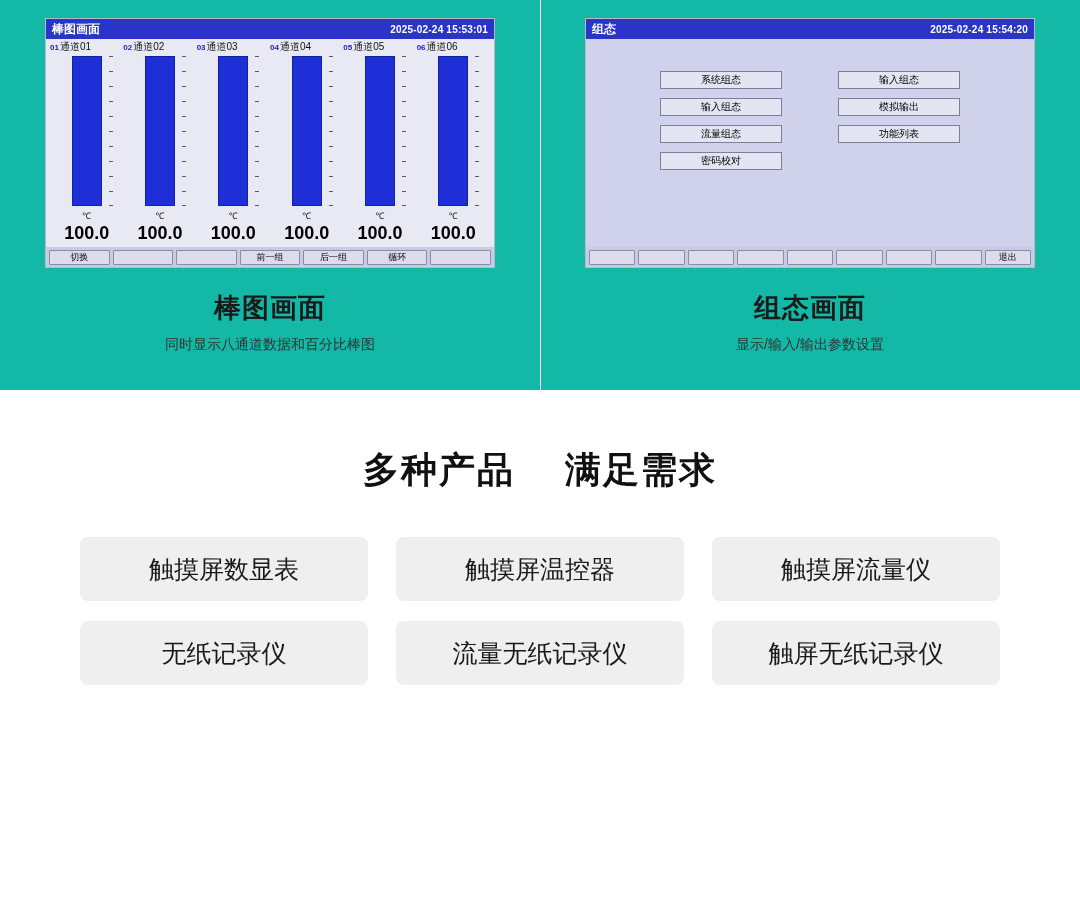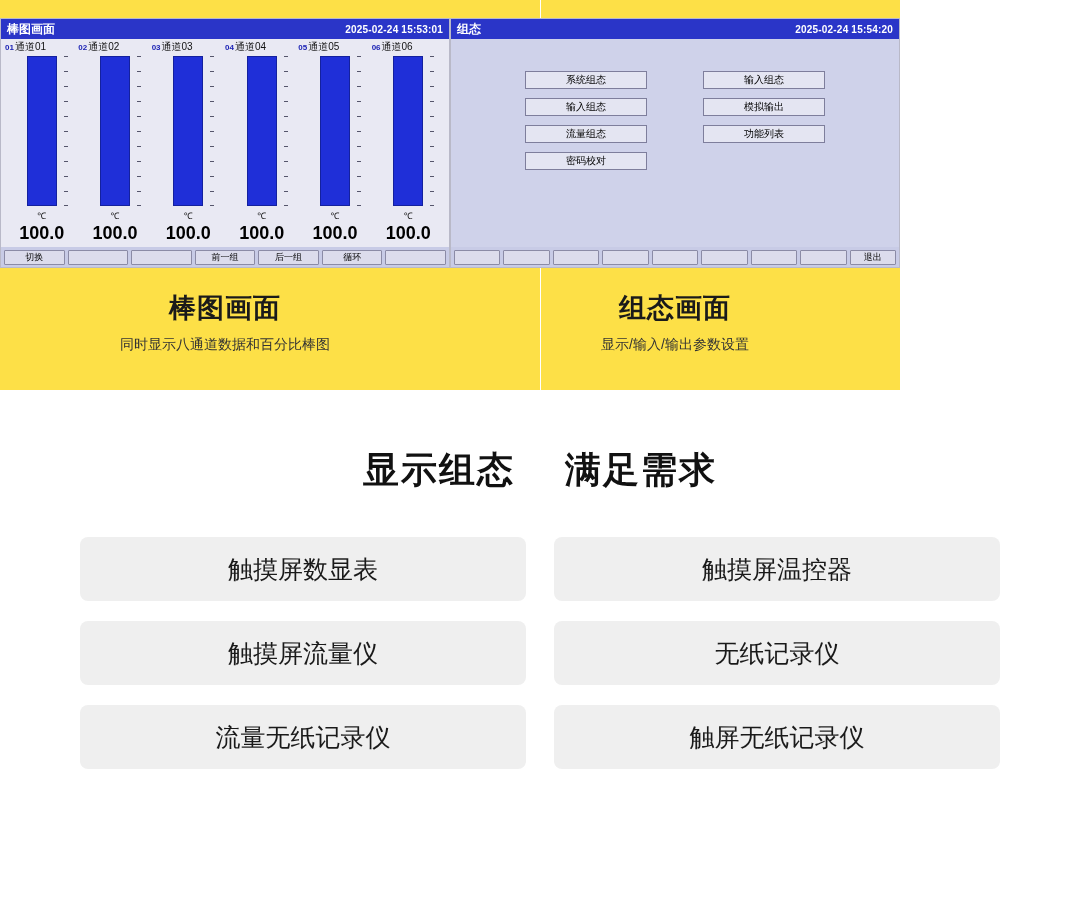--- a/index.html
+++ b/index.html
@@ -9,23 +9,23 @@
   body {
     width: 1080px;
     height: 912px;
     background: #ffffff;
     font-family: "Liberation Sans", sans-serif;
     color: #222;
     overflow: hidden;
   }
   .top-section {
     display: flex;
-    width: 900px;
+    width: 1080px;
     height: 390px;
-    background: #fde047;
+    background: #14b8a6;
   }
   .panel {
     width: 540px;
     height: 390px;
     box-sizing: border-box;
     display: flex;
     flex-direction: column;
     align-items: center;
     padding-top: 18px;
   }
@@ -238,21 +238,21 @@
     letter-spacing: 2px;
   }
   .section-heading .gap {
     display: inline-block;
     width: 26px;
   }
   .product-grid {
     margin: 42px auto 0 auto;
     width: 920px;
     display: grid;
-    grid-template-columns: 1fr 1fr;
+    grid-template-columns: 1fr 1fr 1fr;
     grid-column-gap: 28px;
     grid-row-gap: 20px;
   }
   .product-pill {
     height: 64px;
     background: #efefef;
     border-radius: 8px;
     display: flex;
     align-items: center;
     justify-content: center;
@@ -468,21 +468,21 @@
       </div>
     </div>
 
     <div class="caption-title">组态画面</div>
     <div class="caption-sub">显示/输入/输出参数设置</div>
   </div>
 </div>
 
 <div class="lower">
   <div class="section-heading">
-    <span>显示组态</span>
+    <span>多种产品</span>
     <span class="gap"></span>
     <span>满足需求</span>
   </div>
 
   <div class="product-grid">
     <div class="product-pill">触摸屏数显表</div>
     <div class="product-pill">触摸屏温控器</div>
     <div class="product-pill">触摸屏流量仪</div>
     <div class="product-pill">无纸记录仪</div>
     <div class="product-pill">流量无纸记录仪</div>

